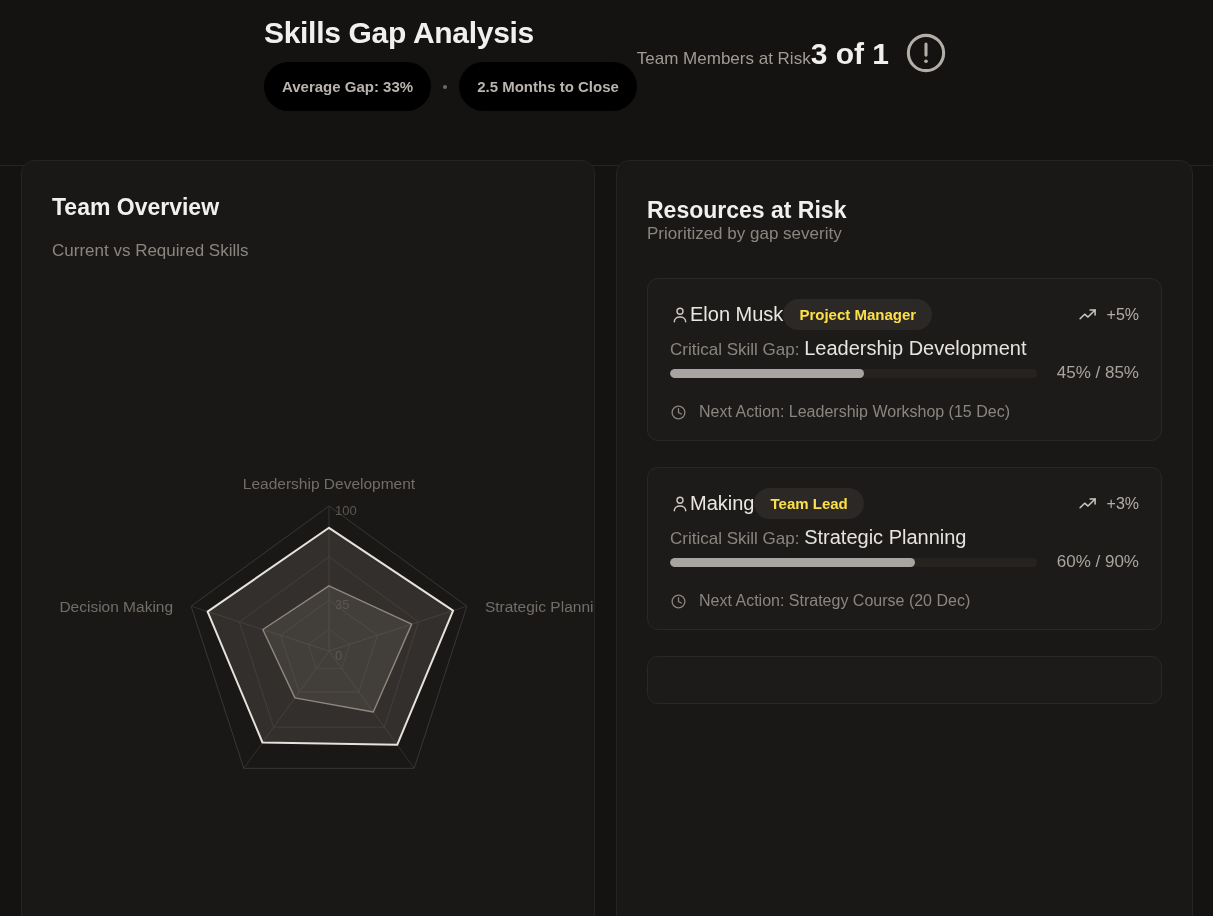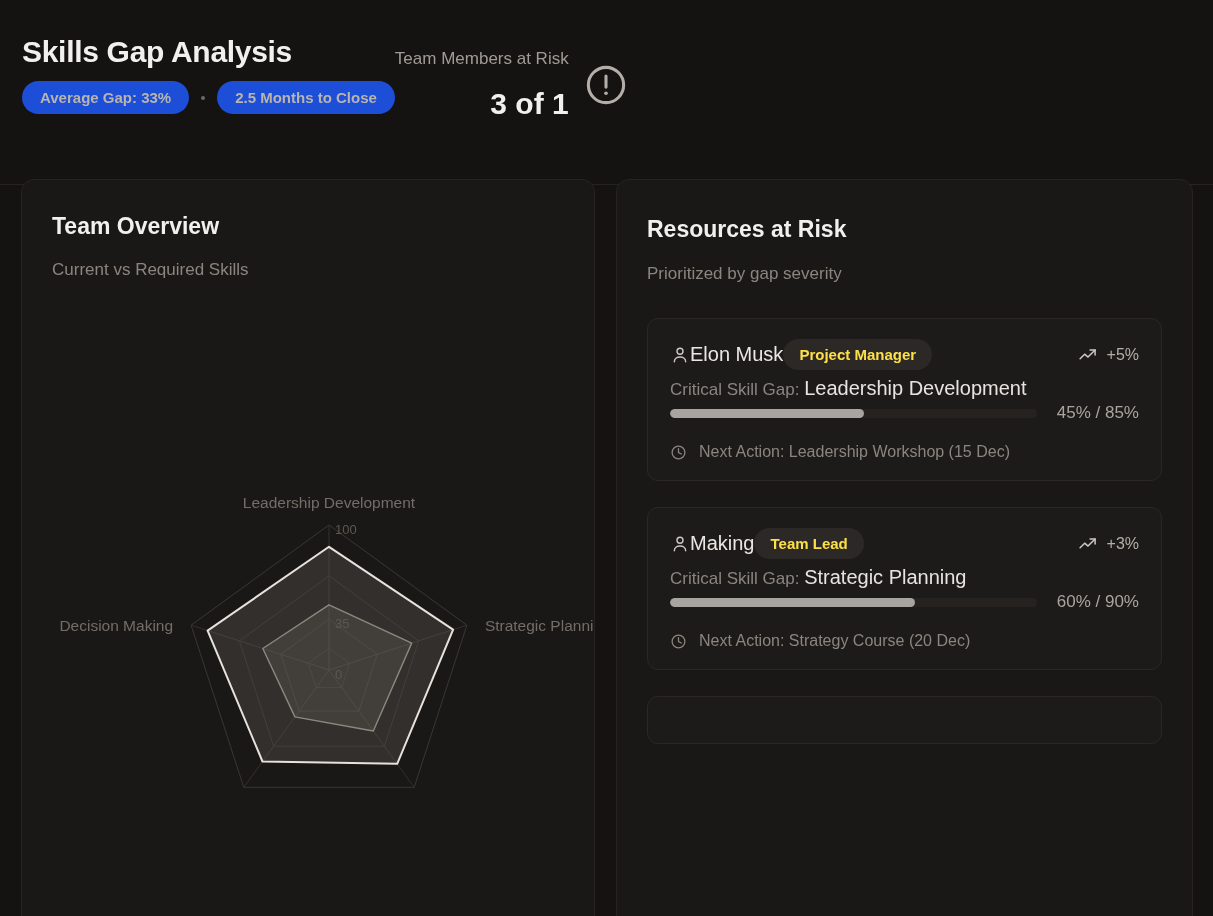--- a/index.html
+++ b/index.html
@@ -12,45 +12,44 @@
   .app { width: 1213px; height: 916px; position: relative; background: #141312; }
 
   
   .header {
     position: relative;
     height: 166px;
     padding: 18px 22px 0 22px;
     border-bottom: 1px solid #262321;
     background: #141312;
     display: flex;
-    justify-content: flex-start;
+    justify-content: center;
     align-items: flex-start;
-    margin-top: 19px;
   }
   .header-left { display: flex; flex-direction: column; gap: 14px; }
   .page-title {
     font-size: 30px; font-weight: bold; color: #f2f0ee;
     letter-spacing: -0.3px; line-height: 1;
   }
   .chip-row { display: flex; align-items: center; gap: 12px; }
   .chip {
-    background: #1d4ed8;
+    background: #000000;
     border-radius: 999px;
-    padding: 8px 18px;
+    padding: 16px 18px;
     font-size: 15px; font-weight: bold;
     color: #b9b4ae;
     white-space: nowrap;
   }
   .chip-dot { width: 4px; height: 4px; border-radius: 50%; background: #6e6963; }
 
   .header-right {
     display: flex; align-items: center; gap: 14px;
     padding-top: 12px;
   }
-  .hr-text { display: flex; flex-direction: column; align-items: flex-end; gap: 18px; }
+  .hr-text { display: flex; flex-direction: row; align-items: flex-end; gap: 0; }
   .risk-label { font-size: 17px; color: #a19b95; line-height: 1.2; }
   .risk-value { font-size: 30px; font-weight: bold; color: #f2f0ee; line-height: 1.1; }
   .alert-icon { width: 46px; height: 46px; display: block; }
 
   
   .body-wrap {
     position: absolute; top: 131px; left: 0;
     width: 1213px; height: 839px;
     display: flex; gap: 21px;
     padding: 29px 20px 0 21px;
@@ -78,21 +77,21 @@
     fill: #736d67; font-size: 15.5px;
     font-family: "Liberation Sans", sans-serif;
   }
   .radar-tick {
     fill: #5d5751; font-size: 13px;
     font-family: "Liberation Sans", sans-serif;
   }
 
   
   .right-head { padding: 36px 30px 0 30px; }
-  .right-head .panel-sub { margin-top: 21px; }
+  .right-head .panel-sub { }
 
   .cards { padding: 34px 30px 0 30px; display: flex; flex-direction: column; gap: 26px; }
   .res-card {
     background: #1d1b19;
     border: 1px solid #2a2724;
     border-radius: 11px;
     padding: 20px 22px 19px 22px;
   }
   .card-top { display: flex; align-items: center; }
   .person-icon { width: 20px; height: 20px; flex: none; }

